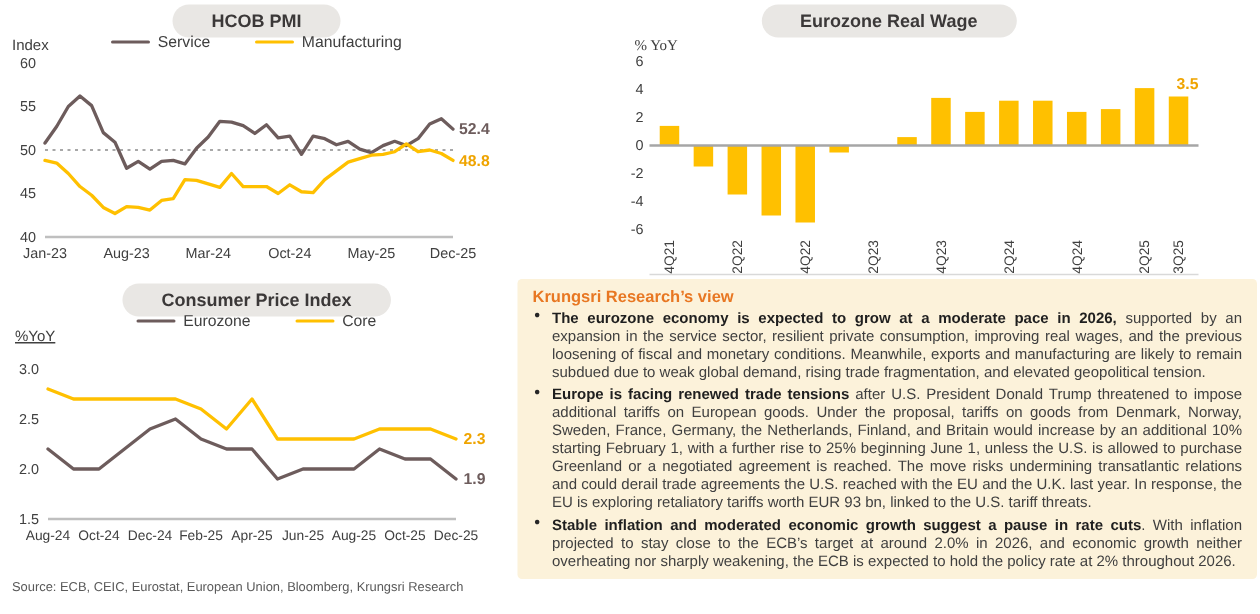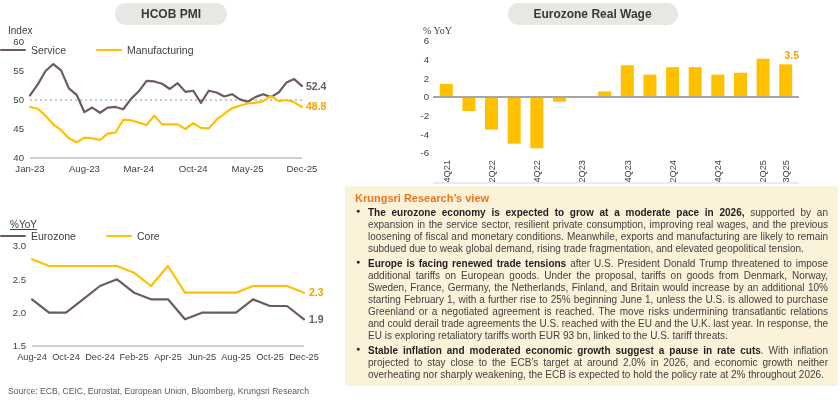--- a/index.html
+++ b/index.html
@@ -8,22 +8,22 @@
     position:relative; width:840px; height:409px; background:#ffffff;
     font-family:"Liberation Sans", sans-serif; color:#404040; overflow:hidden;padding-left:19px;
   }
   .panel { position:absolute; }
   .pill {
     position:absolute; top:3px; left:50%; transform:translateX(-50%);
     background:#e9e7e4; border-radius:13px; padding:4px 26px;
     font-size:12px; font-weight:bold; color:#3b3838; white-space:nowrap;
   }
   .legend {
-    position:absolute; top:44px; left:0; width:100%;
-    display:flex; gap:30px;
+    position:absolute; top:22px; left:0; width:100%;
+    display:flex; justify-content:center; gap:30px;
     font-size:10.5px; color:#404040;
   }
   .legend-item { display:flex; align-items:center; gap:5px; }
   .swatch { display:inline-block; width:26px; height:2.6px; border-radius:2px; }
   .axis-unit { position:absolute; font-size:10px; color:#404040; }
   svg { position:absolute; left:0; overflow:visible; }
   svg text { font-family:"Liberation Sans", sans-serif; }
   svg .tick { font-size:9.6px; fill:#404040; }
   svg .tick-sm { font-size:9.2px; fill:#404040; }
   svg .endlab { font-size:10.5px; font-weight:bold; }
@@ -120,20 +120,21 @@
         <text x="330.7625" y="126" text-anchor="end" class="tick-sm" transform="rotate(-90 330.7625 126)">2Q24</text>
         <text x="376.0125" y="126" text-anchor="end" class="tick-sm" transform="rotate(-90 376.0125 126)">4Q24</text>
         <text x="421.2625" y="126" text-anchor="end" class="tick-sm" transform="rotate(-90 421.2625 126)">2Q25</text>
         <text x="443.8875" y="126" text-anchor="end" class="tick-sm" transform="rotate(-90 443.8875 126)">3Q25</text>
         <text x="446.6875" y="25.333333333333332" class="vallab" fill="#EFA400">3.5</text>
         <line x1="88" y1="149" x2="454" y2="149" stroke="#d9d9d9" stroke-width="1"></line>
       </svg>
   </div>
 
   <div class="panel" style="left:0; top:186px; width:342px; height:200px;">
+    <div class="pill">Consumer Price Index</div>
     <div class="legend">
       <span class="legend-item">
         <span class="swatch" style="background: rgb(109, 92, 92);"></span>
         <span>Eurozone</span>
       </span>
       <span class="legend-item">
         <span class="swatch" style="background: rgb(255, 192, 0);"></span>
         <span>Core</span>
       </span>
     </div>

